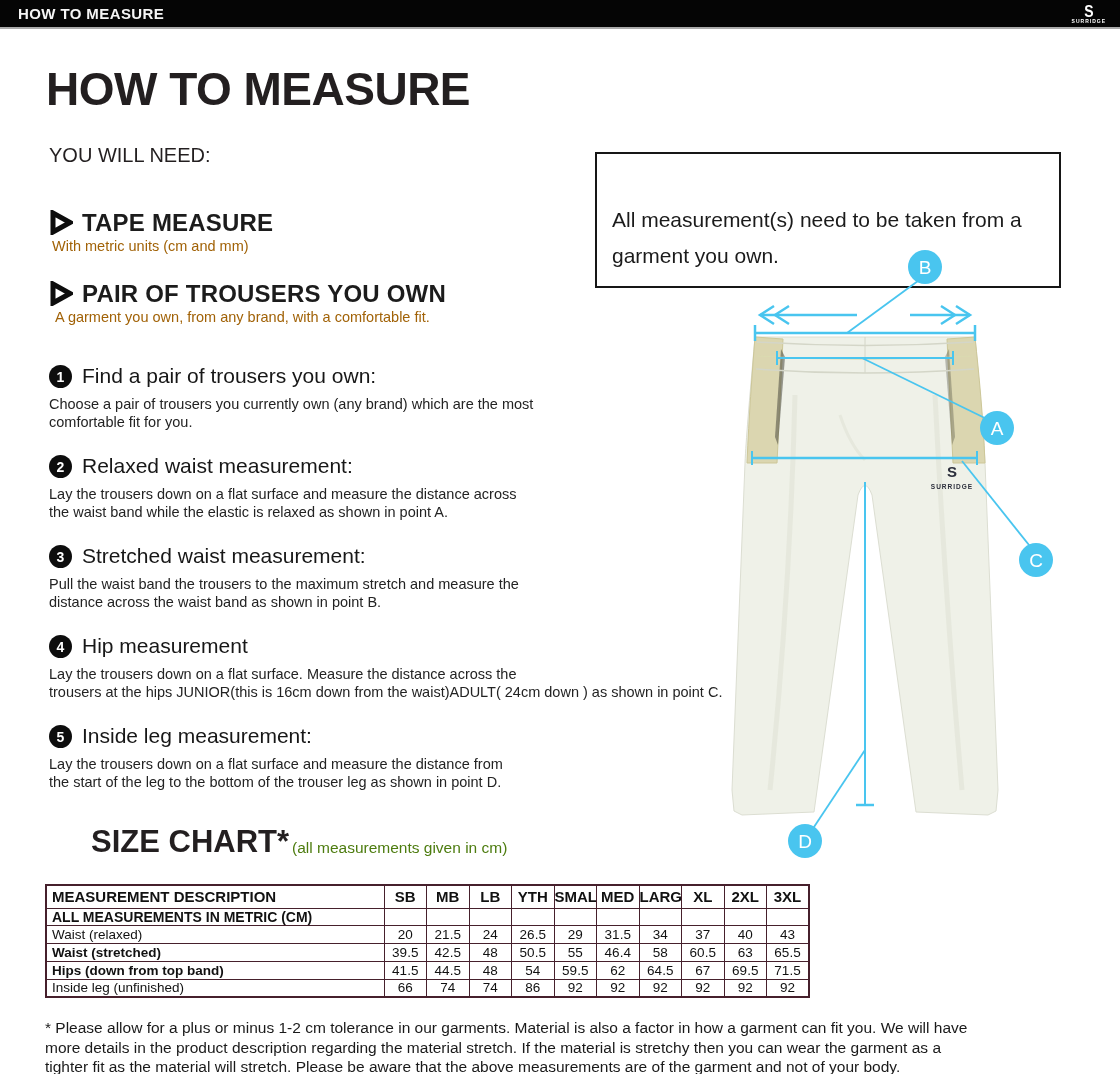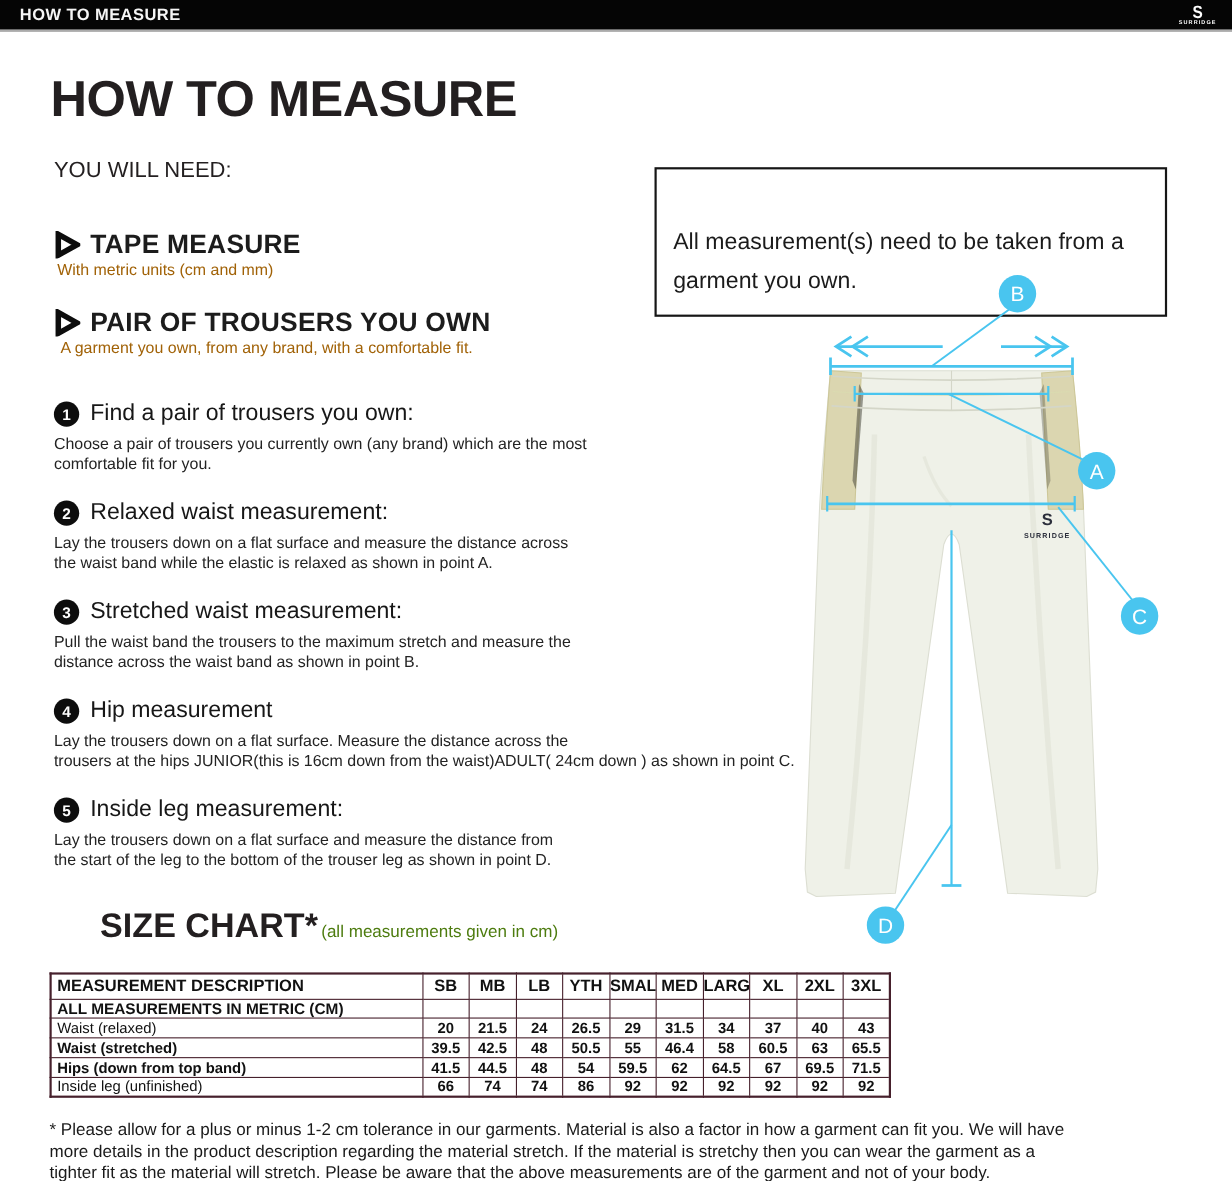--- a/index.html
+++ b/index.html
@@ -39,21 +39,21 @@
 
   #sc-heading { left:47px; top:824px; font-size:31px; font-weight:600; color:#231f20;margin-left:44px; }
   #sc-note { left:252px; top:839px; font-size:15.5px; color:#4d7c0f;margin-left:40px; }
 
   #size-table { left:45px; top:884px; }
   table { border-collapse:collapse; table-layout:fixed; width:765px; }
   th,td { border:1.5px solid #46202c; color:#111; overflow:hidden; white-space:nowrap; }
   table { border:2.5px solid #46202c; }
   th.desc, td.lbl { text-align:left; padding-left:5px; }
   th { font-size:15px; font-weight:bold; height:23px; text-align:center; }
-  td { font-size:13.5px; font-weight:700; text-align:center; height:18px; }
+  td { font-size:13.5px; font-weight:400; text-align:center; height:18px; }
   tr.metric td { font-size:14px; font-weight:bold; height:15px; }
 
   #footnote { left:45px; top:1018px; width:1060px; font-size:15.5px; line-height:19.5px;
               color:#1a1a1a; white-space:pre-line; }
 </style>
 </head>
 <body>
 
 <div id="topbar" class="abs">
   <span id="topbar-title">HOW TO MEASURE</span>

